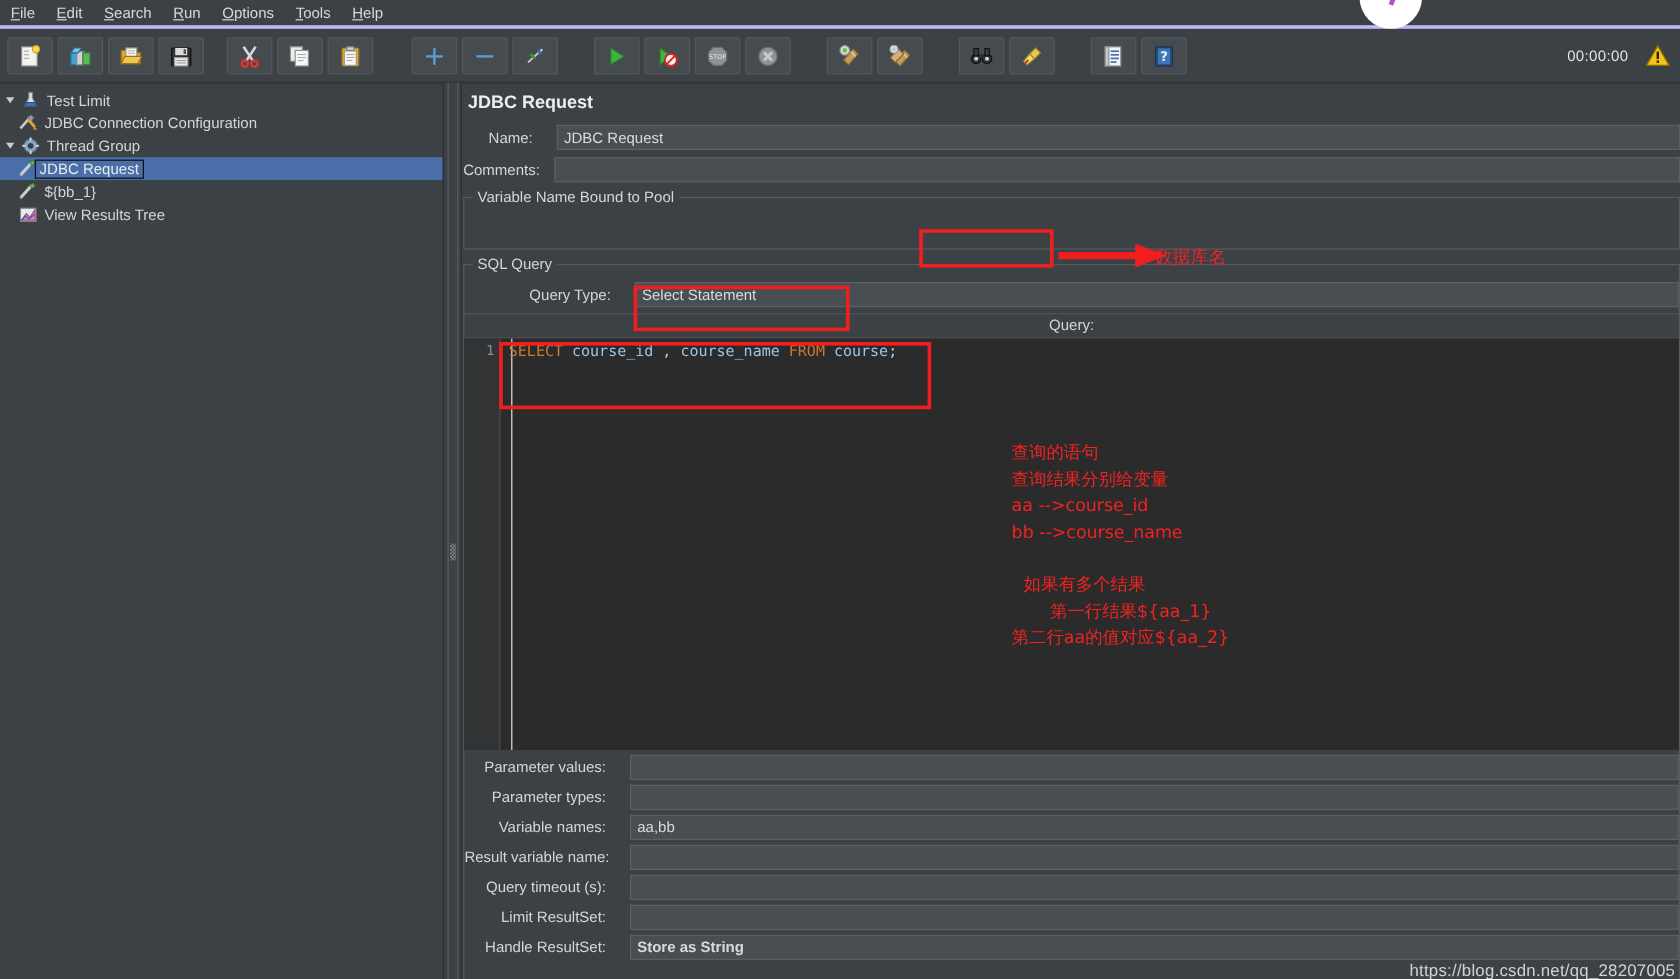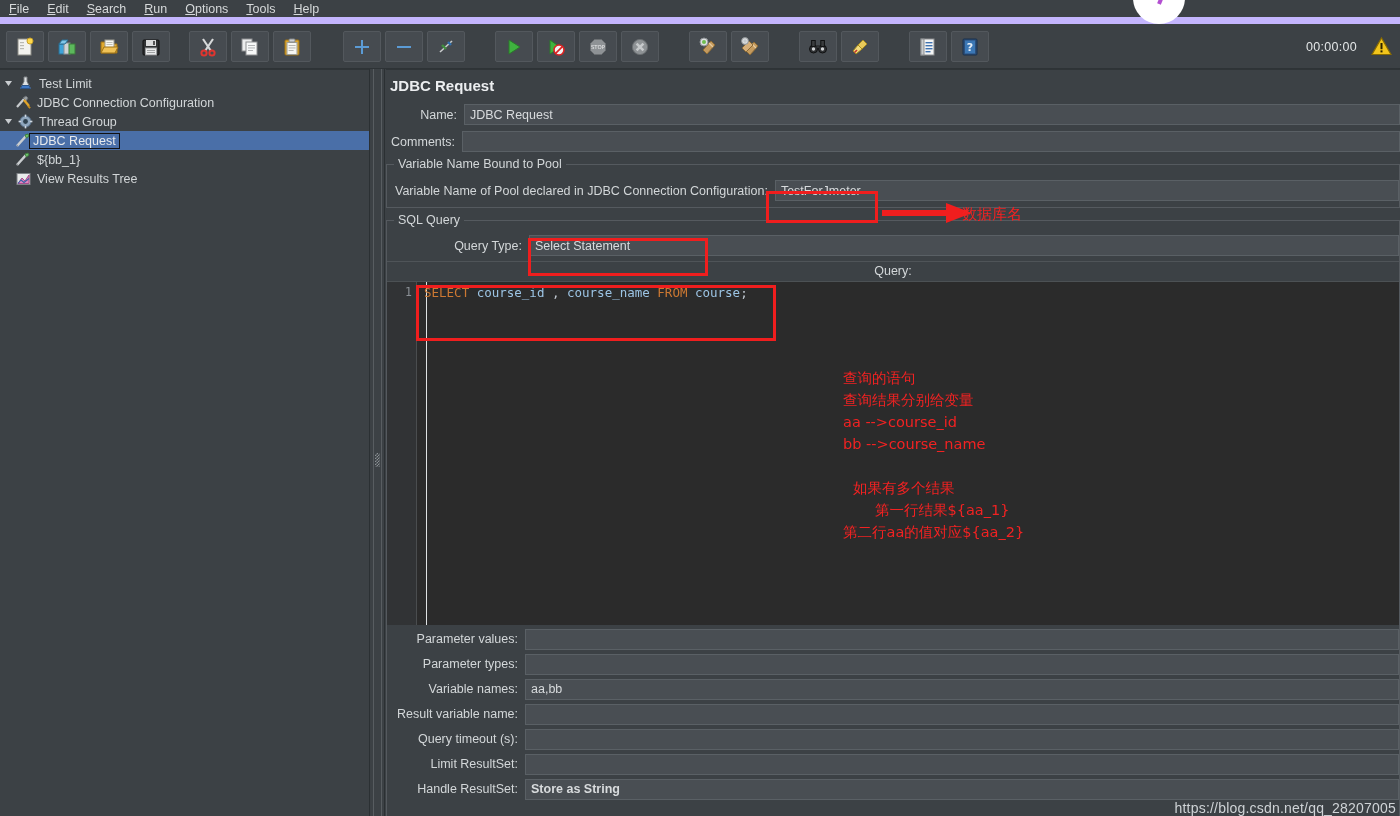--- a/index.html
+++ b/index.html
@@ -16,21 +16,21 @@
     width: 1400px; height: 816px;
     background: #3c4145;
   }
 
   
   .menubar {
     position: absolute; top: 0; left: 0; width: 1400px; height: 24px;
     background: #3c4145;
     display: flex; align-items: center;
     padding-left: 0px;
-    border-bottom: 7px solid #c4b5fd;
+    border-bottom: 3px solid #c4b5fd;
   }
   .menu-item {
     color: #d6d9da;
     font-size: 12.5px;
     padding: 3px 9px;
     cursor: default;
     white-space: nowrap;
   }
   .menu-item .mn { text-decoration: underline; }
 
@@ -130,21 +130,21 @@
   .panel-title {
     color: #eceef0;
     font-size: 15px; font-weight: bold;
     padding: 7px 0 9px 4px;
   }
 
   
   .frow { display: flex; align-items: center; height: 23px; margin-bottom: 4px; }
   .flabel {
     color: #d3d7d9; font-size: 12.5px;
-    text-align: right; padding-right: 7px;
+    text-align: right; padding-right: 20px;
     white-space: nowrap;
   }
   .finput {
     flex: 1 1 auto; height: 21px;
     background: #494e53;
     border: 1px solid #5a6065;
     color: #d8dbdd; font-size: 12.5px;
     display: flex; align-items: center;
     padding-left: 5px;
     overflow: hidden; white-space: nowrap;
@@ -588,24 +588,20 @@
         <div class="finput" style="margin-right:0px">JDBC Request</div>
       </div>
 
       <div class="frow">
         <div class="flabel" style="width:76px">Comments:</div>
         <div class="finput"></div>
       </div>
 
       <div class="group" style="margin-top:11px;height:44px">
         <div class="gtitle">Variable Name Bound to Pool</div>
-        <div class="frow" style="margin:9px 0 0 0;height:23px">
-          <div class="flabel" style="width:auto;padding-left:8px">Variable Name of Pool declared in JDBC Connection Configuration:</div>
-          <div class="finput" style="margin-right:0">TestForJmeter</div>
-        </div>
       </div>
 
       <div class="group" style="margin-top:12px;height:614px;border-bottom:none">
         <div class="gtitle">SQL Query</div>
 
         <div class="frow" style="margin:8px 0 4px 0;height:23px">
           <div class="flabel" style="width:142px">Query Type:</div>
           <div class="finput" style="margin-right:0">Select Statement</div>
         </div>
 

